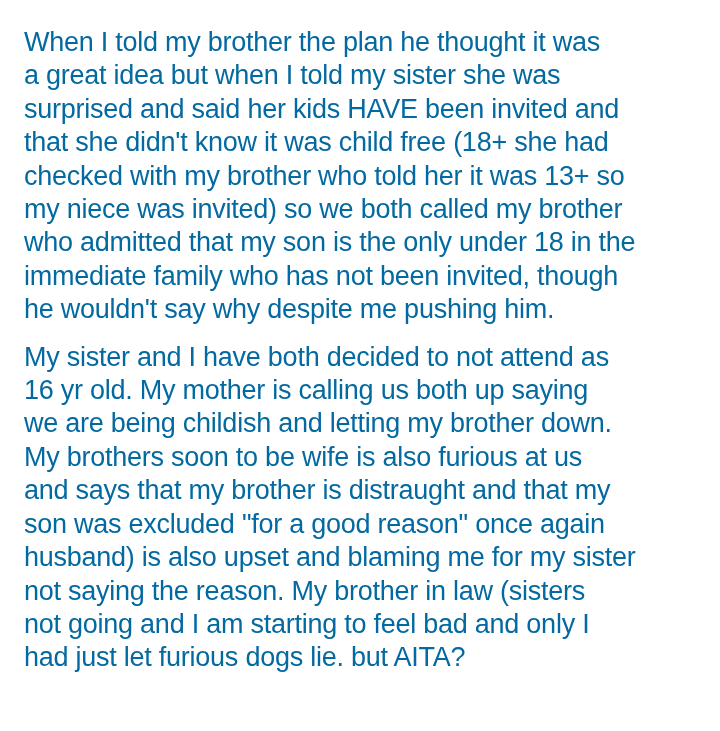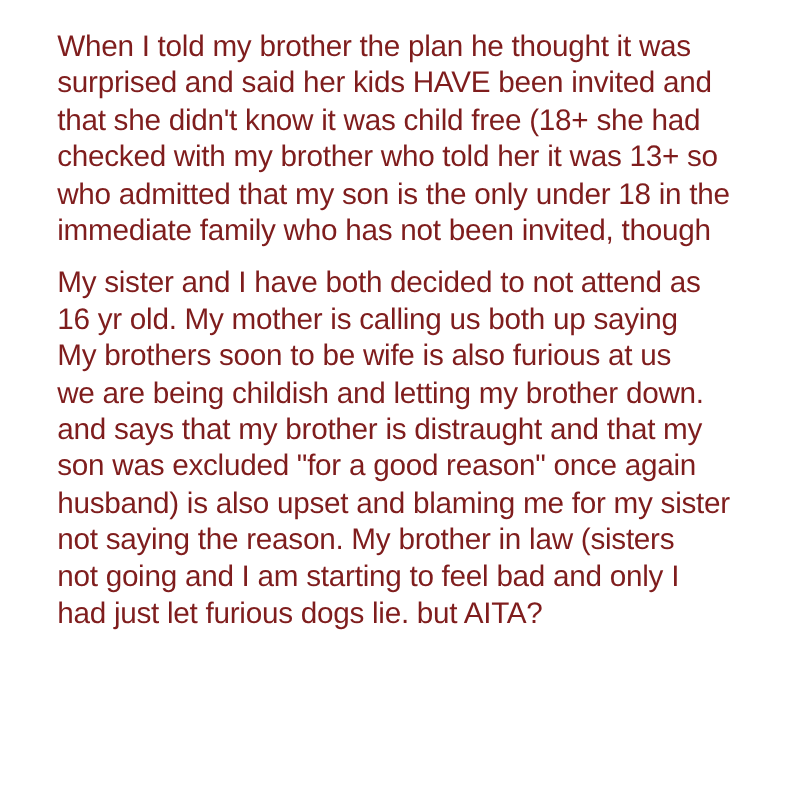--- a/index.html
+++ b/index.html
@@ -7,56 +7,59 @@
     padding: 0;
   }
   body {
     width: 720px;
     height: 731px;
     background: #ffffff;
     overflow: hidden;
     font-family: "Liberation Sans", sans-serif;
   }
   .post {
-    padding: 26px 0 0 52px;
+    padding: 26px 0 0 24px;
     font-size: 27px;
     line-height: 33.4px;
     letter-spacing: -0.25px;
-    color: #7f1d1d;
+    color: #0369a1;
     font-weight: 400;
   }
   .paragraph {
     margin: 0;
   }
   .paragraph + .paragraph {
     margin-top: 14px;
   }
   .line {
     white-space: nowrap;
   }
 </style>
 </head>
 <body>
 
 <div class="post">
 
   <div class="paragraph">
     <div class="line">When I told my brother the plan he thought it was</div>
+    <div class="line">a great idea but when I told my sister she was</div>
     <div class="line">surprised and said her kids HAVE been invited and</div>
     <div class="line">that she didn't know it was child free (18+ she had</div>
     <div class="line">checked with my brother who told her it was 13+ so</div>
+    <div class="line">my niece was invited) so we both called my brother</div>
     <div class="line">who admitted that my son is the only under 18 in the</div>
     <div class="line">immediate family who has not been invited, though</div>
+    <div class="line">he wouldn't say why despite me pushing him.</div>
   </div>
 
   <div class="paragraph">
     <div class="line">My sister and I have both decided to not attend as</div>
     <div class="line">16 yr old. My mother is calling us both up saying</div>
+    <div class="line">we are being childish and letting my brother down.</div>
     <div class="line">My brothers soon to be wife is also furious at us</div>
-    <div class="line">we are being childish and letting my brother down.</div>
     <div class="line">and says that my brother is distraught and that my</div>
     <div class="line">son was excluded "for a good reason" once again</div>
     <div class="line">husband) is also upset and blaming me for my sister</div>
     <div class="line">not saying the reason. My brother in law (sisters</div>
     <div class="line">not going and I am starting to feel bad and only I</div>
     <div class="line">had just let furious dogs lie. but AITA?</div>
   </div>
 
 </div>
 

